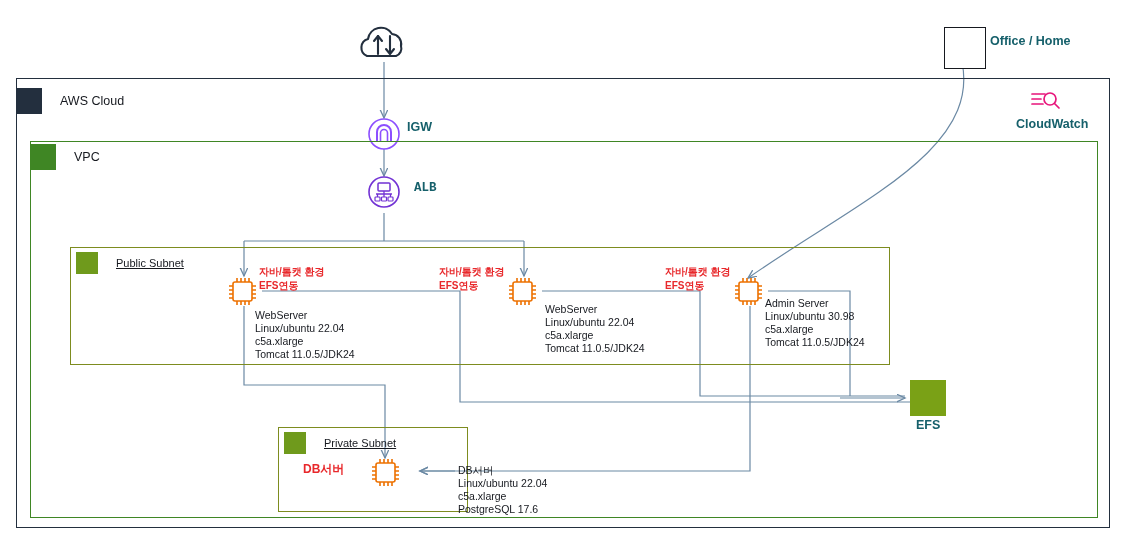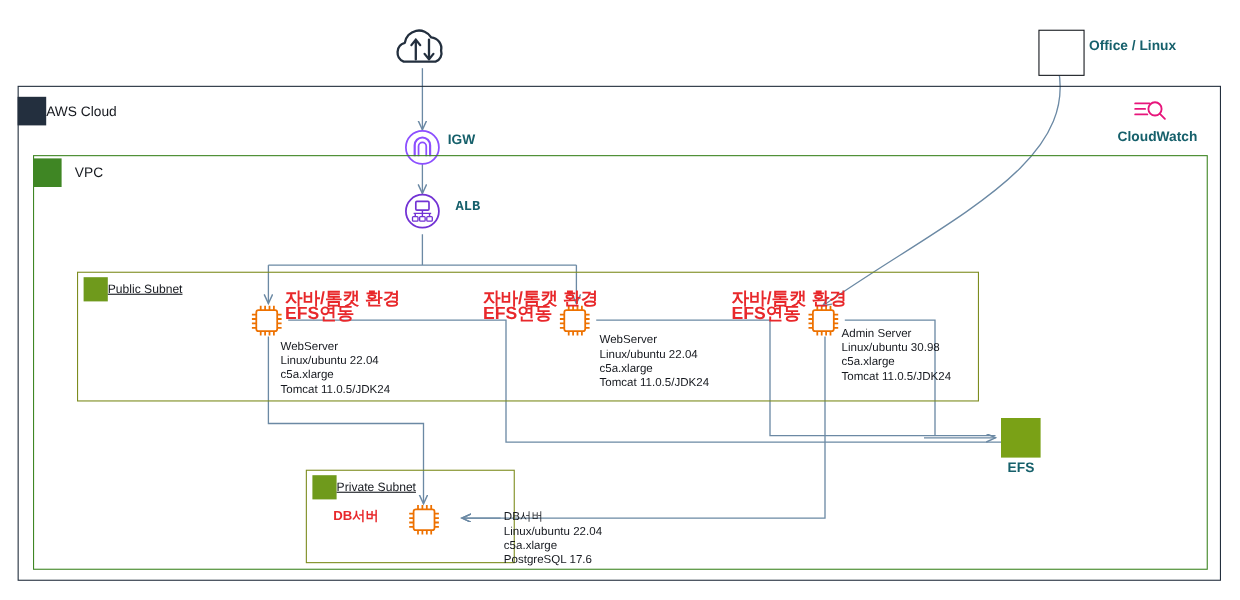--- a/index.html
+++ b/index.html
@@ -13,27 +13,27 @@
   .grp-aws{left:16px;top:78px;width:1094px;height:450px;border:1.6px solid #232F3E;background:transparent;}
   .grp-vpc{left:30px;top:141px;width:1068px;height:377px;border:1.4px solid #3F8624;background:transparent;}
   .grp-pub{left:70px;top:247px;width:820px;height:118px;border:1.3px solid #7D8C1F;background:transparent;}
   .grp-priv{left:278px;top:427px;width:190px;height:85px;border:1.3px solid #7D8C1F;background:transparent;}
 
   .grp-tag{position:absolute;display:flex;align-items:center;}
   .tag-icon{width:26px;height:26px;display:flex;align-items:center;justify-content:center;}
   .tag-aws-icon{background:#232F3E;}
   .tag-green-icon{background:#3F8624;}
   .tag-olive-icon{background:#6F9A1C;}
-  .tag-label{font-size:12.5px;color:#16191F;margin-left:0;white-space:nowrap;}
+  .tag-label{font-size:12.5px;color:#16191F;margin-left:18px;white-space:nowrap;}
   .tag-label-sm{font-size:11px;text-decoration:underline;}
 
   
   .lbl{position:absolute;white-space:nowrap;}
   .lbl-teal{color:#16606B;font-size:12.5px;font-weight:bold;}
-  .lbl-red{color:#E8282B;font-size:16px;font-weight:bold;line-height:14px;}
+  .lbl-red{color:#E8282B;font-size:10px;font-weight:bold;line-height:14px;}
   .lbl-body{color:#16191F;font-size:10.5px;line-height:13px;white-space:pre;}
 
   
   .node{position:absolute;}
   .efs-box{width:36px;height:36px;background:#7AA116;display:flex;align-items:center;justify-content:center;}
   .house{width:40px;height:40px;border:1.5px solid #16191F;background:#fff;display:flex;align-items:center;justify-content:center;}
 </style>
 </head>
 <body>
 
@@ -171,38 +171,38 @@
   <div class="grp grp-aws"></div>
   <div class="grp grp-vpc"></div>
   <div class="grp grp-pub"></div>
   <div class="grp grp-priv"></div>
 
   <div class="grp-tag" style="left:16px;top:88px;">
     <div class="tag-icon tag-aws-icon"></div>
     <div class="tag-label">AWS Cloud</div>
   </div>
 
-  <div class="grp-tag" style="left:30px;top:144px;gap:12px;">
+  <div class="grp-tag" style="left:30px;top:144px;">
     <div class="tag-icon tag-green-icon"></div>
     <div class="tag-label">VPC</div>
   </div>
 
   <div class="grp-tag" style="left:76px;top:252px;">
     <div class="tag-icon tag-olive-icon" style="width:22px;height:22px;"></div>
     <div class="tag-label tag-label-sm">Public Subnet</div>
   </div>
 
   <div class="grp-tag" style="left:284px;top:432px;align-items:center;">
     <div class="tag-icon tag-olive-icon" style="width:22px;height:22px;"></div>
     <div class="tag-label tag-label-sm">Private Subnet</div>
   </div>
 
   <div class="lbl lbl-teal" style="left:407px;top:120px;">IGW</div>
   <div class="lbl lbl-teal" style="left:414px;top:181px;font-family:Liberation Mono, monospace;">ALB</div>
-  <div class="lbl lbl-teal" style="left:990px;top:34px;">Office / Linux</div>
+  <div class="lbl lbl-teal" style="left:990px;top:34px;">Office / Home</div>
   <div class="lbl lbl-teal" style="left:1016px;top:117px;text-align:center;">CloudWatch</div>
   <div class="lbl lbl-teal" style="left:916px;top:418px;">EFS</div>
 
   <div class="node efs-box" style="left:910px;top:380px;"></div>
 
   <div class="node house" style="left:944px;top:27px;"></div>
 
   <div class="lbl lbl-red" style="left:259px;top:265px;">
     <div>자바/톰캣 환경</div>
     <div>EFS연동</div>

